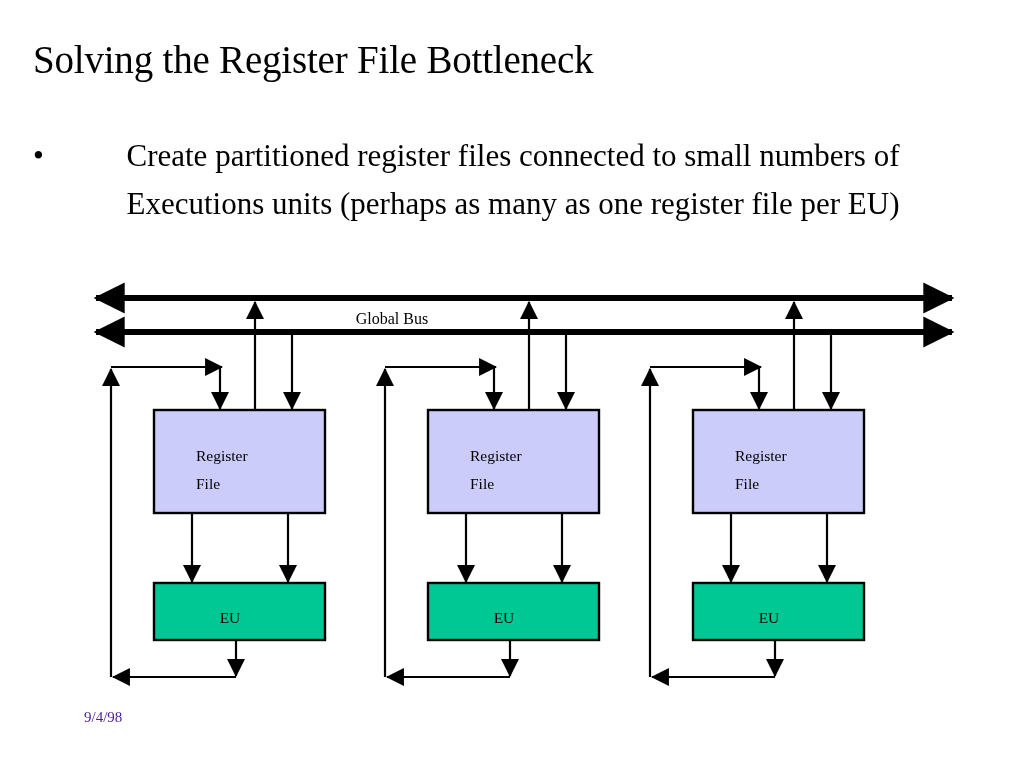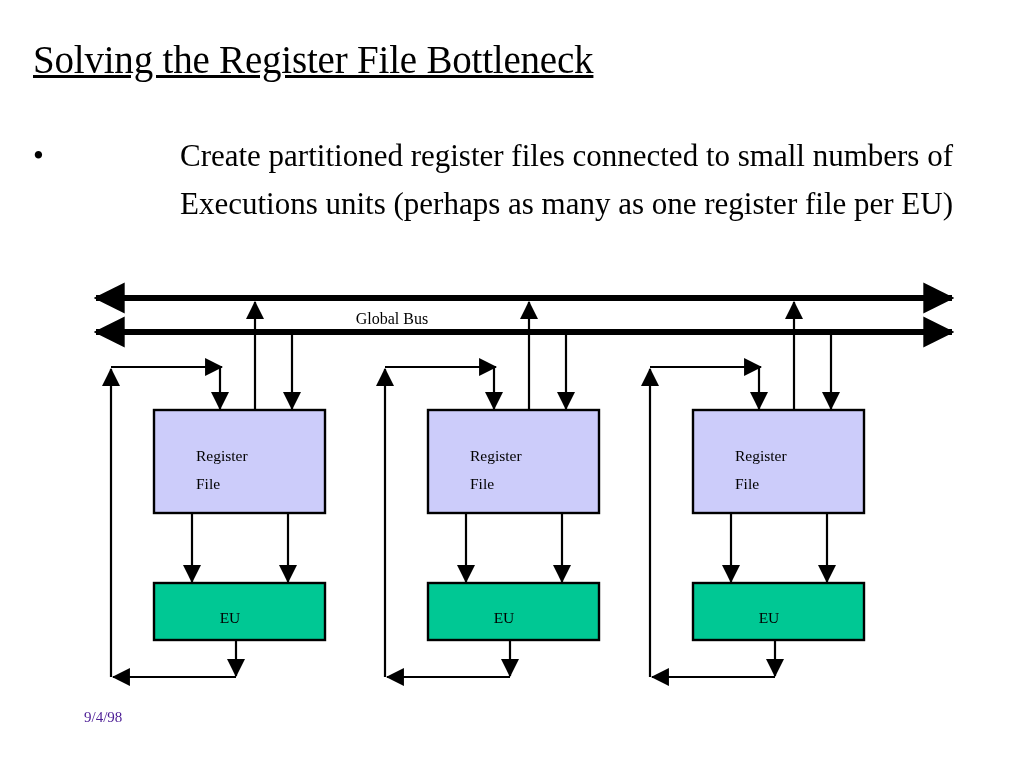--- a/index.html
+++ b/index.html
@@ -19,21 +19,20 @@
     position: absolute;
     left: 33px;
     top: 38px;
     width: 950px;
     font-size: 39px;
     line-height: 44px;
     color: #000000;
     font-weight: normal;
     letter-spacing: -0.2px;
     white-space: nowrap;
-    text-decoration: underline;
   }
   #body-list {
     position: absolute;
     left: 33px;
     top: 132px;
     width: 920px;
     margin: 0;
     padding: 0;
     list-style: none;
   }
@@ -46,21 +45,21 @@
   }
   .bullet-mark {
     flex: 0 0 auto;
     width: 40px;
     text-align: left;
     font-size: 31px;
     line-height: 48px;
   }
   .bullet-text {
     flex: 1 1 auto;
-    text-align: right;
+    text-align: center;
   }
   #diagram-layer {
     position: absolute;
     left: 0;
     top: 0;
     width: 1024px;
     height: 768px;
   }
   #footer-date {
     position: absolute;

